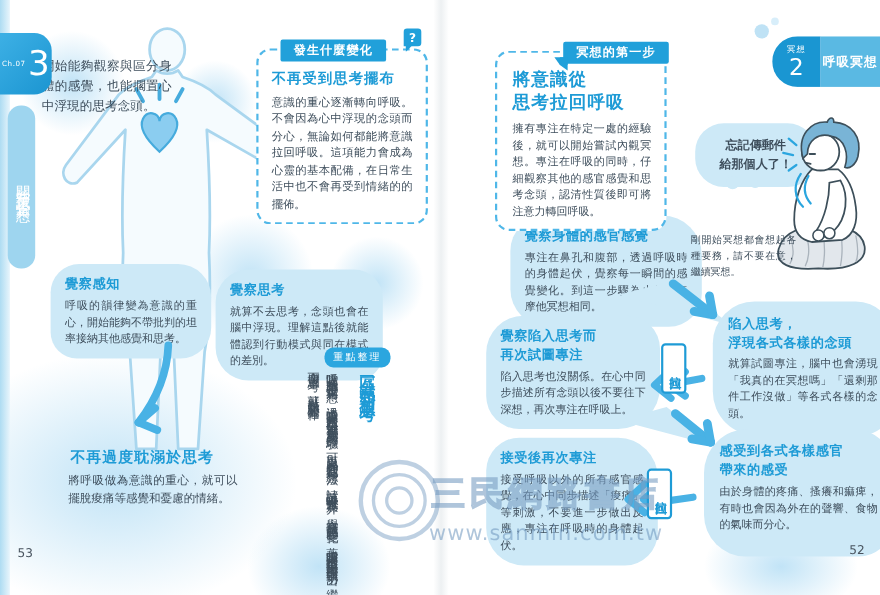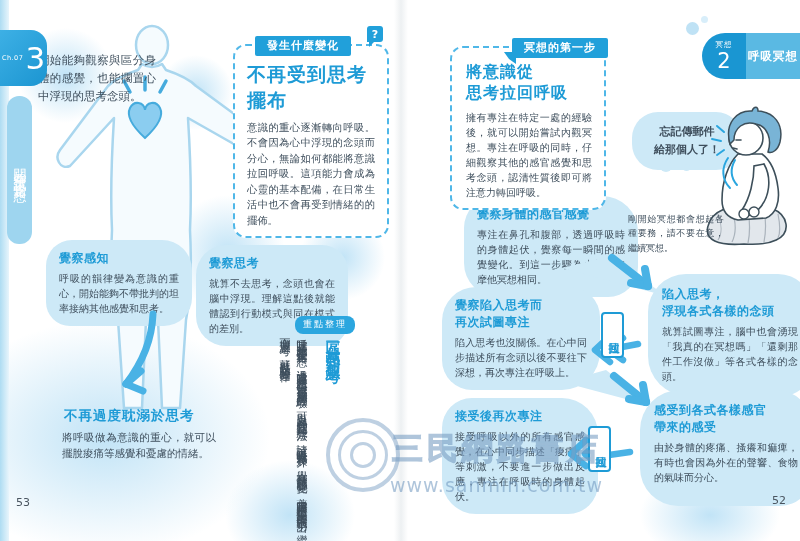--- a/index.html
+++ b/index.html
@@ -139,21 +139,21 @@
   <g stroke="#46abdd" stroke-width="3.5" stroke-linecap="round">
     <line x1="80" y1="72" x2="74" y2="61"></line>
     <line x1="95" y1="70" x2="95" y2="57"></line>
     <line x1="110" y1="72" x2="116" y2="61"></line>
   </g>
 </svg>
 
 <div class="abs dash-box" style="left:233px;top:44px;width:156px;min-height:140px;padding-bottom:8px;">
   <div class="dash-tab" style="left:20px;">發生什麼變化</div>
   <div class="q-icon" style="right:4px;">?</div>
-  <div class="box-title" style="margin:16px 12px 6px;font-size:19px;">不再受到思考擺布</div>
+  <div class="box-title" style="margin:16px 12px 6px;font-size:13px;">不再受到思考擺布</div>
   <div class="box-body jz" style="margin:0 12px;font-size:10.3px;">意識的重心逐漸轉向呼吸。不會因為心中浮現的念頭而分心，無論如何都能將意識拉回呼吸。這項能力會成為心靈的基本配備，在日常生活中也不會再受到情緒的的擺佈。</div>
 </div>
 
 <div class="bubble" style="left:34px;top:240px;width:146px;min-height:86px;border-radius:26px 30px 28px 24px;">
   <div class="b-title">覺察感知</div>
   <div class="b-body jz">呼吸的韻律變為意識的重心，開始能夠不帶批判的坦率接納其他感覺和思考。</div>
 </div>
 <div class="bubble" style="left:184px;top:245px;width:152px;min-height:84px;border-radius:30px 26px 24px 30px;">
   <div class="b-title">覺察思考</div>
   <div class="b-body jz">就算不去思考，念頭也會在腦中浮現。理解這點後就能體認到行動模式與同在模式的差別。</div>

